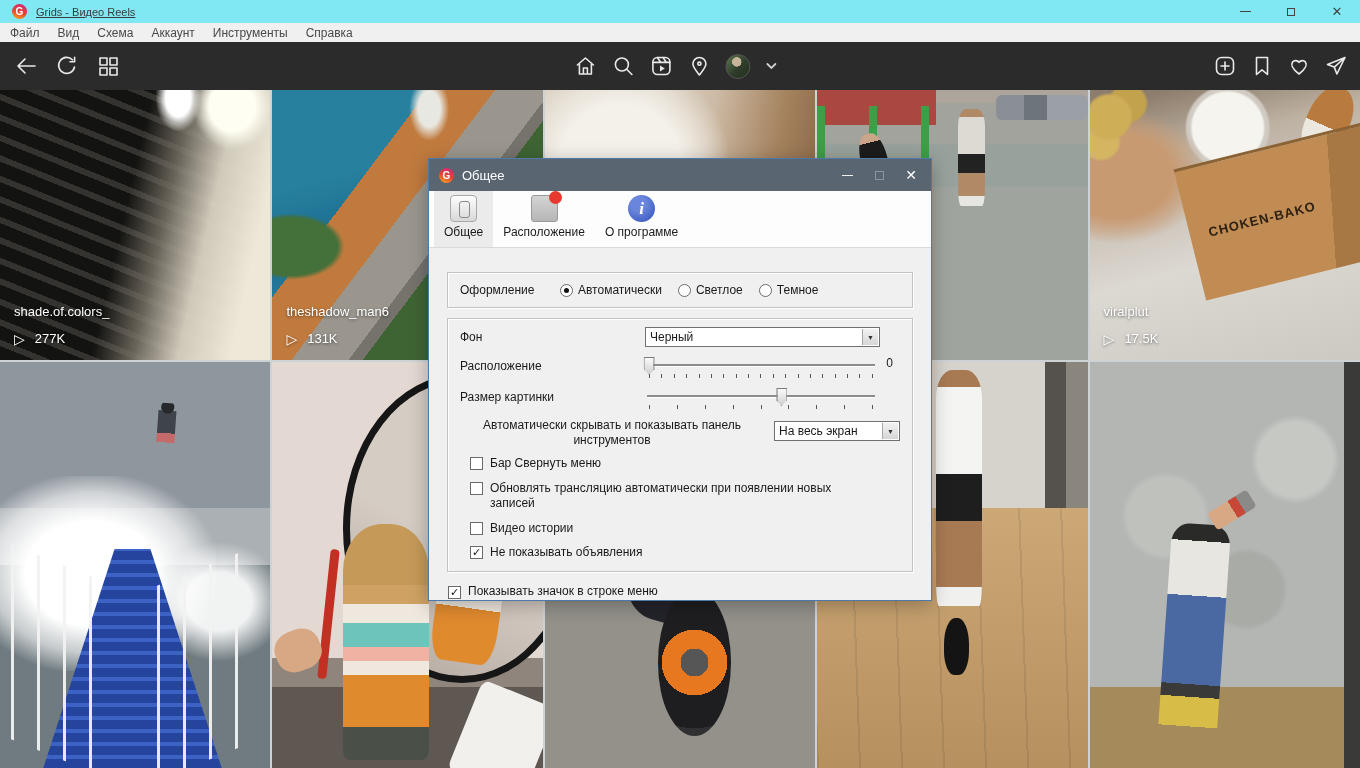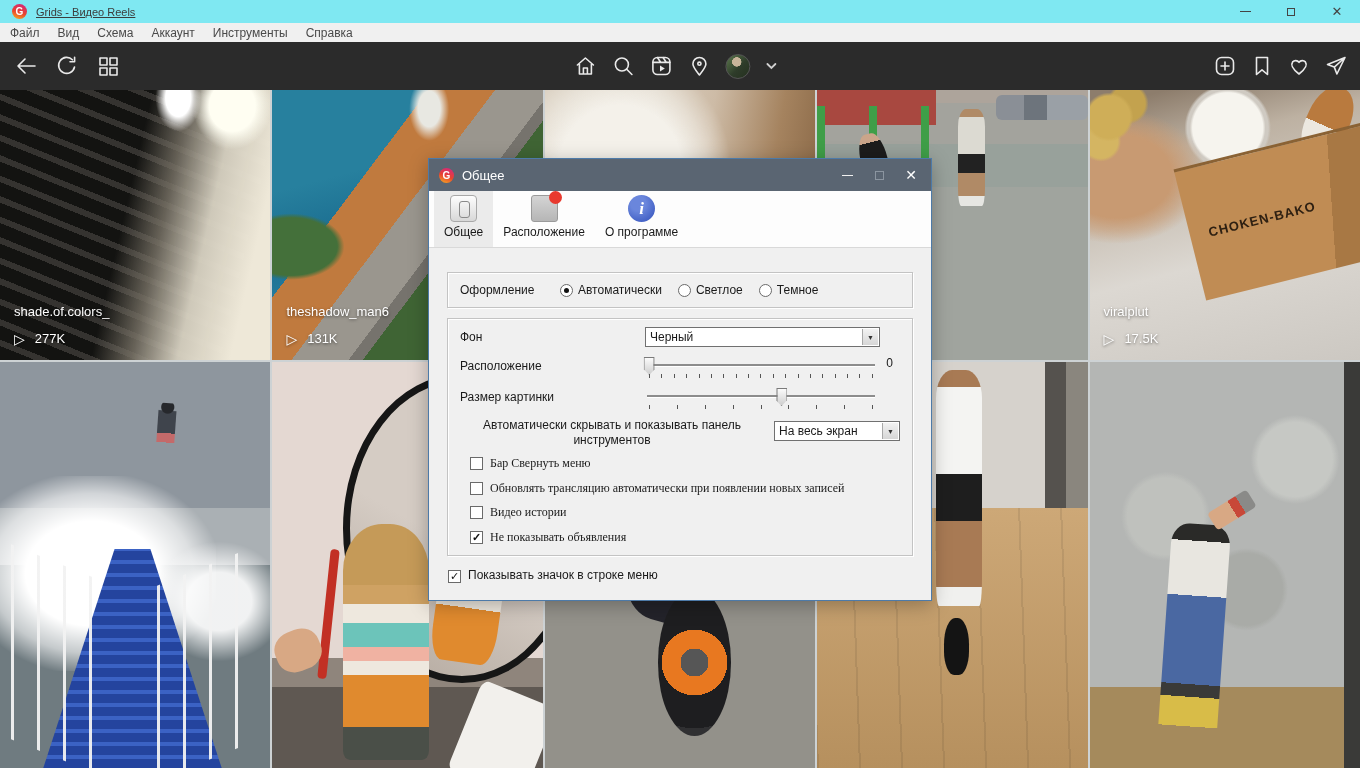--- a/index.html
+++ b/index.html
@@ -209,21 +209,21 @@
     background:#8c8c8c; border-bottom:1px solid #fff; }
   .slider-thumb { position:absolute; top:-7px; width:11px; height:18px; transform:translateX(-50%);
     background:linear-gradient(180deg,#fbfbfb,#cfcfcf); border:1px solid #7a7a7a;
     clip-path:polygon(0 0, 100% 0, 100% 68%, 50% 100%, 0 68%); }
   .ticks { position:absolute; left:4px; right:4px; top:18px; display:flex; justify-content:space-between; }
   .ticks span { width:1px; height:4px; background:#555; }
   .slider-val { position:absolute; right:-16px; top:0; font-size:12px; }
   .row-autohide { margin:4px 0 8px 0;text-align:center; }
   .ah-label { flex:1; line-height:1.25; padding-right:10px; }
   .ah-combo { width:126px; margin-top:3px; }
-  .check-row { display:flex; align-items:flex-start; gap:7px; margin:0 0 9px 10px;font-family:Liberation Serif, serif; }
+  .check-row { display:flex; align-items:flex-start; gap:7px; margin:0 0 9px 10px; }
   .check-row.last { margin-bottom:2px; }
   .checkbox { width:13px; height:13px; border:1px solid #6a6a6a; background:#fff; flex:0 0 13px;
     display:flex; align-items:center; justify-content:center; margin-top:1px; }
   .checkbox .mark { display:none; font-size:11px; font-weight:bold; color:#111; line-height:1; }
   .checkbox.on .mark { display:block; }
   .check-lbl { line-height:1.3; }
   .tray-row { margin:12px 0 0 1px; display:flex; align-items:center; gap:7px; }
 </style>
 </head>
 <body>

